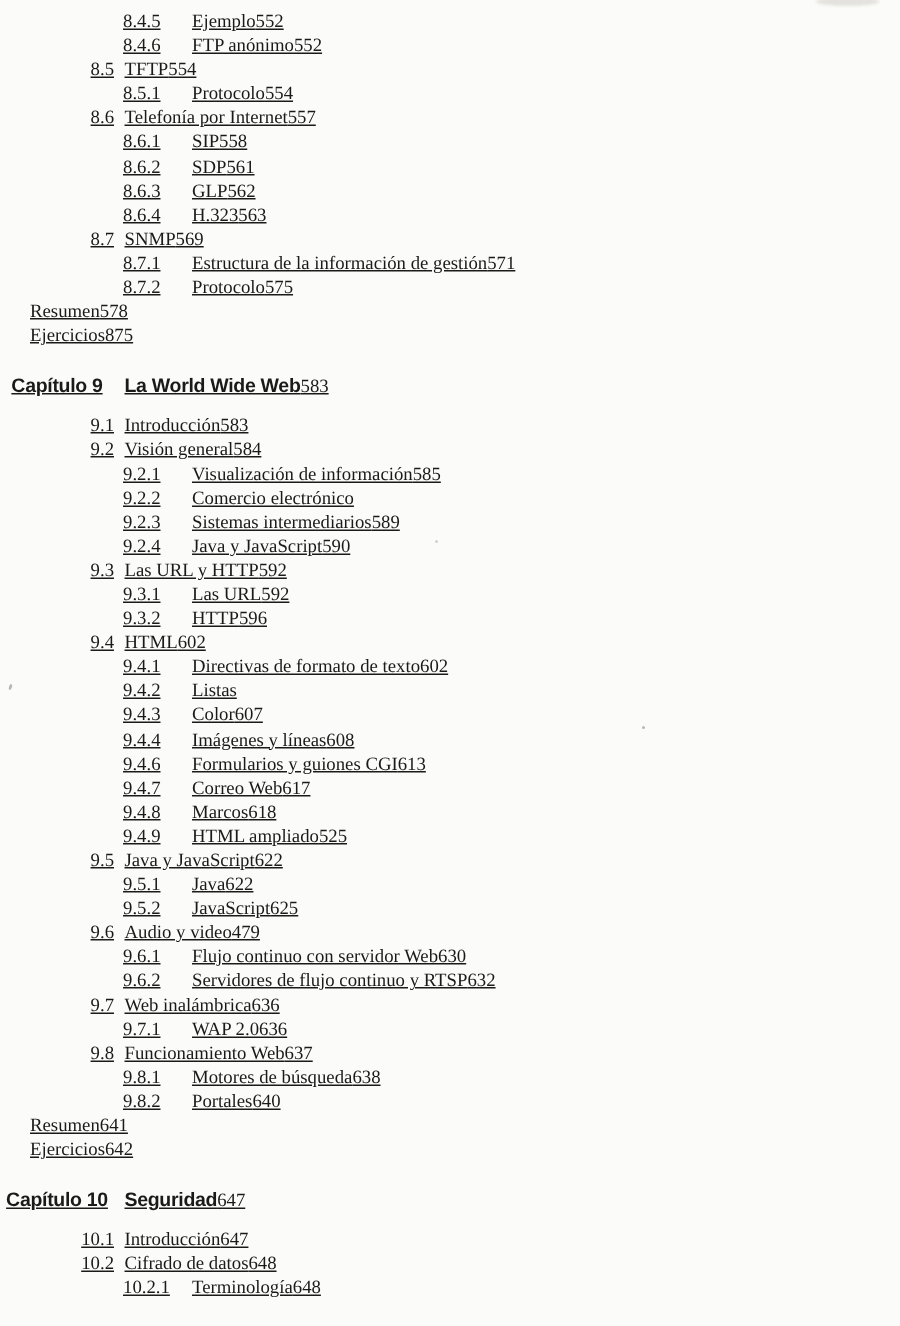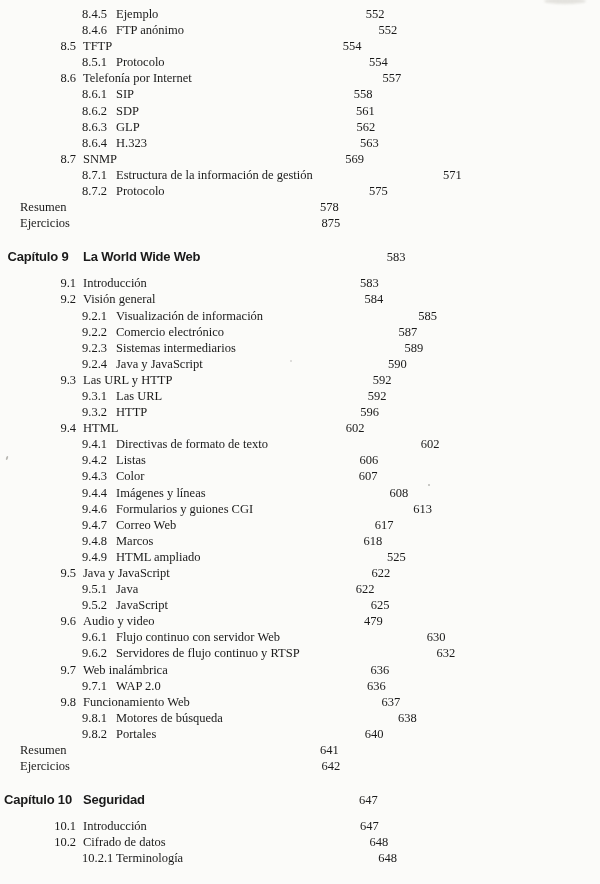--- a/index.html
+++ b/index.html
@@ -12,45 +12,46 @@
     width: 600px;
     height: 884px;
     margin: 0 auto;
     background: #fbfbf9;
     color: #1a1a1a;
     font-family: "Liberation Serif", "DejaVu Serif", serif;
     font-size: 12.5px;
     overflow: hidden;
     box-sizing: border-box;
     padding: 6px 8px 12px 0;
+    text-decoration: underline;
   }
   .toc { width: 100%; }
   .row {
     display: flex;
     align-items: baseline;
     line-height: 16.1px;
     white-space: nowrap;
   }
   
   .row.section .num {
     flex: 0 0 76px;
     text-align: right;
   }
   .row.section .title { margin-left: 7px; }
   
   .row.sub .num {
     flex: 0 0 34px;
     margin-left: 82px;
     text-align: left;
   }
-  .row.sub .title { margin-left: 0; }
+  .row.sub .title { margin-left: 12px; }
   .row.plain .title { margin-left: 20px; }
   .page-num {
     flex: 1 1 auto;
-    text-align: center;
+    text-align: left;
   }
   
   .row.chapter {
     margin-top: 17px;
     margin-bottom: 9px;
     line-height: 18px;
   }
   .chap-label, .chap-title {
     font-family: "Liberation Sans", "DejaVu Sans", sans-serif;
     font-weight: bold;
@@ -191,21 +192,20 @@
 
   <div class="row sub">
     <span class="num">9.2.1</span>
     <span class="title">Visualización de información</span>
     <span class="page-num">585</span>
   </div>
 
   <div class="row sub">
     <span class="num">9.2.2</span>
     <span class="title">Comercio electrónico</span>
-    <span class="page-num">587</span>
   </div>
 
   <div class="row sub">
     <span class="num">9.2.3</span>
     <span class="title">Sistemas intermediarios</span>
     <span class="page-num">589</span>
   </div>
 
   <div class="row sub">
     <span class="num">9.2.4</span>
@@ -239,21 +239,20 @@
 
   <div class="row sub">
     <span class="num">9.4.1</span>
     <span class="title">Directivas de formato de texto</span>
     <span class="page-num">602</span>
   </div>
 
   <div class="row sub">
     <span class="num">9.4.2</span>
     <span class="title">Listas</span>
-    <span class="page-num">606</span>
   </div>
 
   <div class="row sub">
     <span class="num">9.4.3</span>
     <span class="title">Color</span>
     <span class="page-num">607</span>
   </div>
 
   <div class="row sub">
     <span class="num">9.4.4</span>

